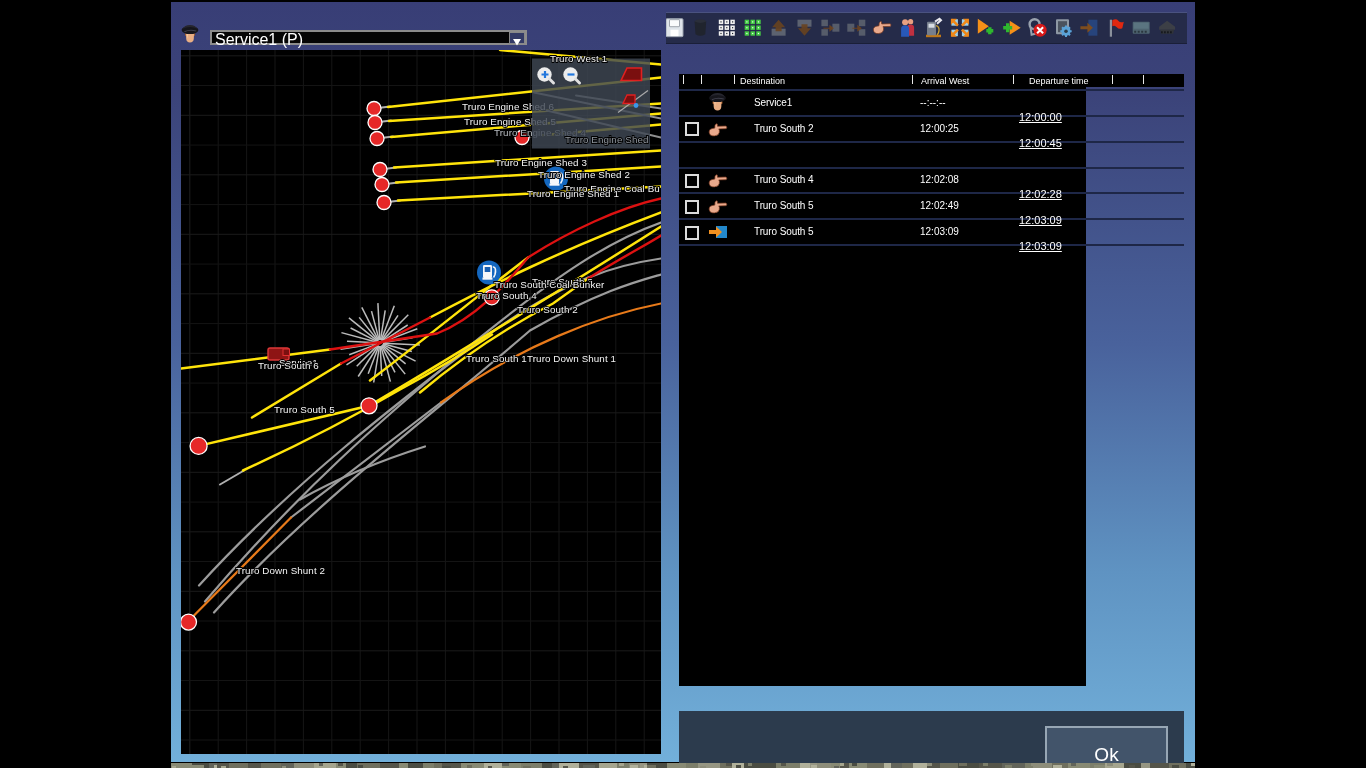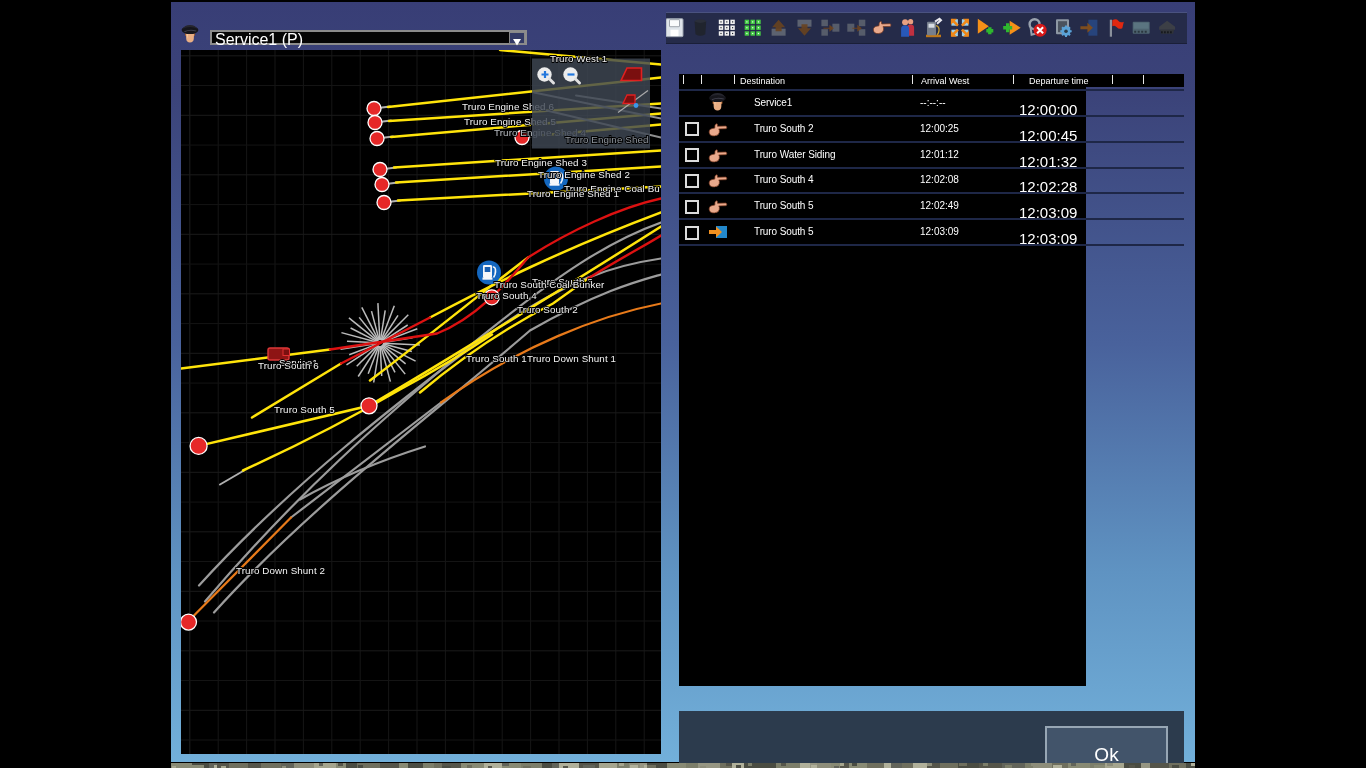--- a/index.html
+++ b/index.html
@@ -18,21 +18,21 @@
   border:2px solid #8c8c8c;}
 #ddtext{position:absolute;left:3px;top:-1px;color:#fff;font-size:16px;}
 #ddbtn{position:absolute;right:0.5px;top:0.5px;width:14px;height:10px;background:#333a66;border:1px solid #888;}
 #texture{position:absolute;left:171px;top:762.5px;width:1024px;height:5.5px;overflow:hidden;background:#6e6e5e;}
 .hdrcell{position:absolute;color:#fff;font-size:9px;top:2px;}
 .tick{position:absolute;top:1.5px;width:1.3px;height:9px;background:#e8e8e8;}
 .row{position:absolute;left:0;width:505px;height:25px;}
 .rsep{position:absolute;left:0;width:505px;height:2px;background:#1e2747;}
 .dest{position:absolute;left:75px;top:6px;color:#fff;font-size:10px;letter-spacing:-0.1px;}
 .tm1{position:absolute;left:241px;top:6px;color:#fff;font-size:10px;}
-.tm2{position:absolute;left:340px;top:10px;color:#fff;font-size:15px;}
+.tm2{position:absolute;left:340px;top:20px;color:#fff;font-size:11px;text-decoration:underline;}
 .cbx{position:absolute;left:6px;top:5.5px;width:10px;height:10px;background:#000;border:2px solid #dcdcdc;}
 .icon{position:absolute;left:29px;top:1px;width:22px;height:22px;}
 svg text{paint-order:stroke;stroke:#000;stroke-width:1.8px;fill:#f4f4f4;
   font-family:"Liberation Sans",sans-serif;font-size:9.8px;font-weight:500;letter-spacing:.1px;}
 svg text.dim{fill:#8f959d;}
 svg text.dm2{fill:#b9bdc3;}
 </style>
 </head>
 <body>
 <div id="win">
@@ -466,29 +466,20 @@
         <div class="tm2">12:00:00</div>
     </div>
     <div class="row" style="top:43px">
         <div class="cbx"></div>
       <svg class="icon" viewBox="0 0 20 14" style="top:6px;height:14px;width:20px">
         <path d="M7.4,1.7 Q8.2,0.4 9.3,1.1 L9.5,3.3 L18.0,3.0 Q19.6,4.1 18.2,5.7 L10.8,5.9 Q11.7,7.2 11.3,9.4 Q10.7,12.7 6.3,12.9 Q1.7,13.1 1.2,9.4 Q0.8,6.3 4.5,5.5 L6.8,5.1 L7.0,2.3 Z" fill="#e9a98c" stroke="#7a3a20" stroke-width="0.7"></path>
       </svg>
       <div class="dest">Truro South 2</div>
         <div class="tm1">12:00:25</div>
         <div class="tm2">12:00:45</div>
-    </div>
-    <div class="row" style="top:69px">
-        <div class="cbx"></div>
-      <svg class="icon" viewBox="0 0 20 14" style="top:6px;height:14px;width:20px">
-        <path d="M7.4,1.7 Q8.2,0.4 9.3,1.1 L9.5,3.3 L18.0,3.0 Q19.6,4.1 18.2,5.7 L10.8,5.9 Q11.7,7.2 11.3,9.4 Q10.7,12.7 6.3,12.9 Q1.7,13.1 1.2,9.4 Q0.8,6.3 4.5,5.5 L6.8,5.1 L7.0,2.3 Z" fill="#e9a98c" stroke="#7a3a20" stroke-width="0.7"></path>
-      </svg>
-      <div class="dest">Truro Water Siding</div>
-        <div class="tm1">12:01:12</div>
-        <div class="tm2">12:01:32</div>
     </div>
     <div class="row" style="top:94.5px">
         <div class="cbx"></div>
       <svg class="icon" viewBox="0 0 20 14" style="top:6px;height:14px;width:20px">
         <path d="M7.4,1.7 Q8.2,0.4 9.3,1.1 L9.5,3.3 L18.0,3.0 Q19.6,4.1 18.2,5.7 L10.8,5.9 Q11.7,7.2 11.3,9.4 Q10.7,12.7 6.3,12.9 Q1.7,13.1 1.2,9.4 Q0.8,6.3 4.5,5.5 L6.8,5.1 L7.0,2.3 Z" fill="#e9a98c" stroke="#7a3a20" stroke-width="0.7"></path>
       </svg>
       <div class="dest">Truro South 4</div>
         <div class="tm1">12:02:08</div>
         <div class="tm2">12:02:28</div>
     </div>

